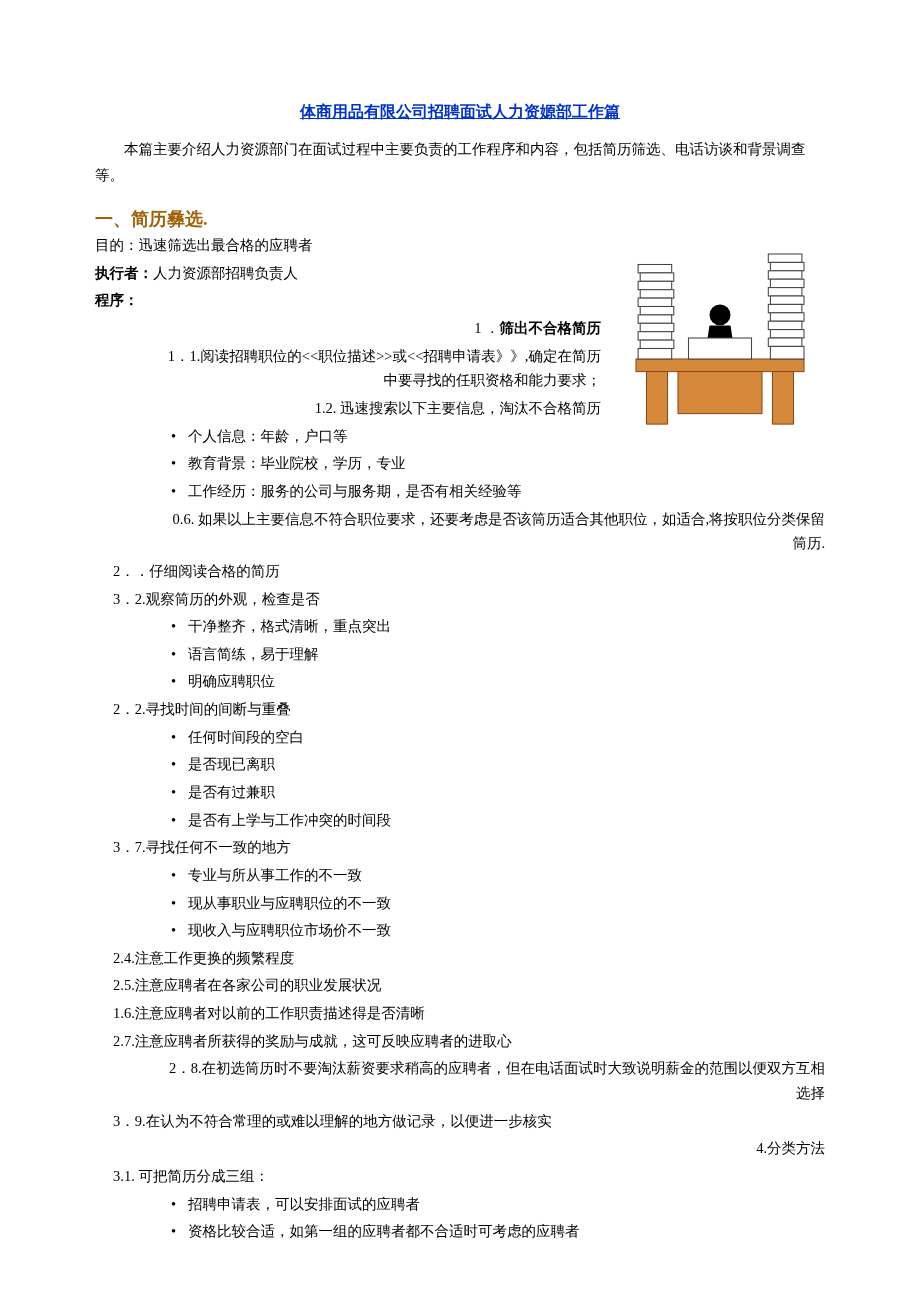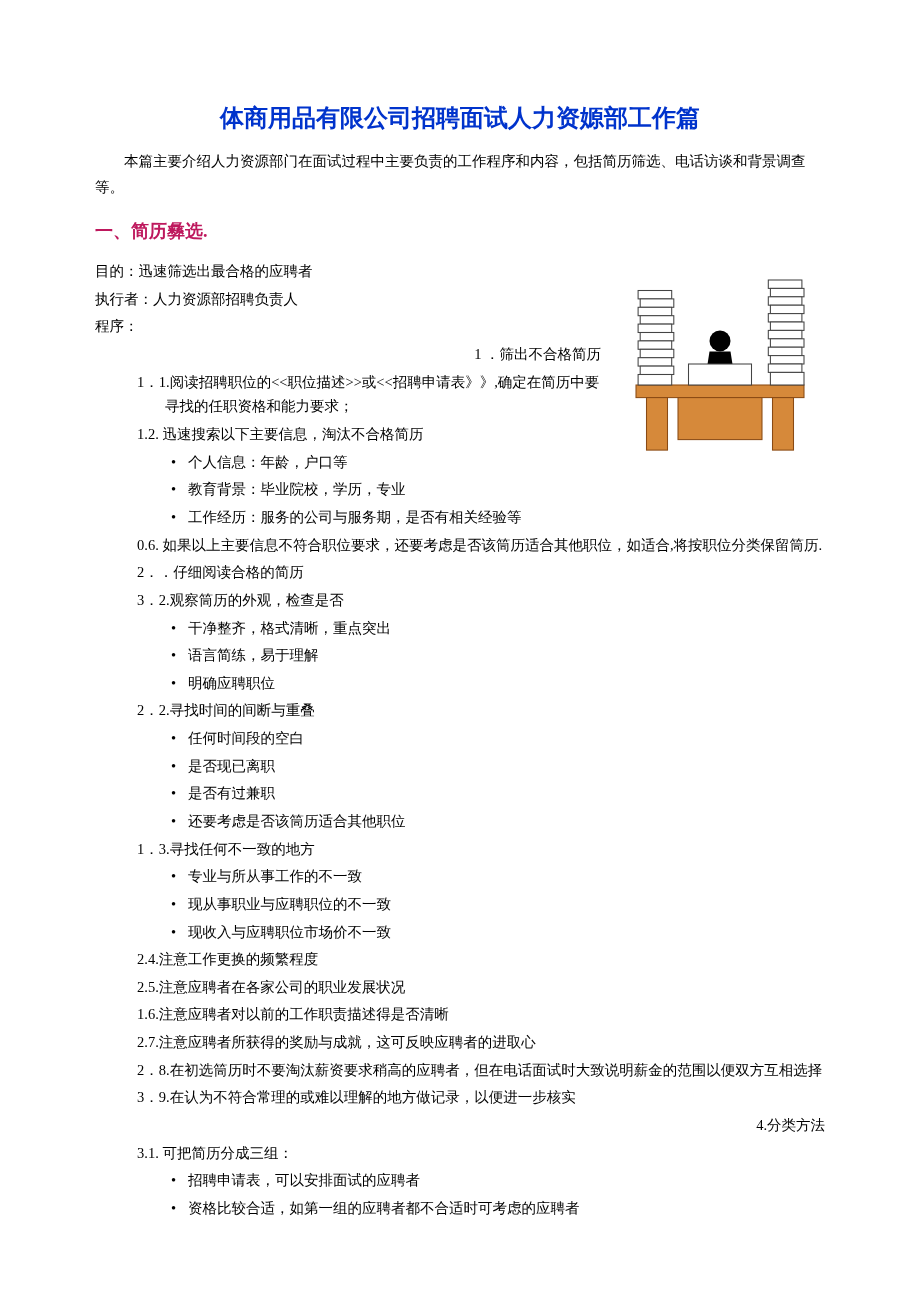--- a/index.html
+++ b/index.html
@@ -7,50 +7,50 @@
       width: 920px;
       font-family: "SimSun", "宋体", serif;
       background: #fff;
       padding: 100px 95px 80px 95px;
       font-size: 14.5px;
       line-height: 1.5;
       color: #000;
     }
     .title {
       text-align: center;
-      font-size: 24px;
+      font-size: 16px;
       color: #0033cc;
       font-family: "KaiTi", "楷体", serif;
       font-weight: bold;
       margin-bottom: 12px;
+      text-decoration: underline;
     }
     .intro {
       text-indent: 2em;
       margin-bottom: 18px;
       line-height: 1.8;
     }
     .section-heading {
       font-size: 18px;
-      color: #be185d;
+      color: #a16207;
       font-family: "KaiTi", "楷体", serif;
       font-weight: bold;
-      margin-bottom: 14px;
     }
     .float-box {
       float: right;
       width: 210px;
       height: 210px;
       margin: 0 0 10px 14px;
     }
     .desk-svg { width: 100%; height: 100%; }
     .label-line { margin-bottom: 3px; line-height: 1.7; }
-    .bold { font-weight: normal; }
+    .bold { font-weight: bold; }
     .lvl1 { margin-left: 0; margin-bottom: 3px; line-height: 1.7; text-align: right; }
-    .lvl2 { margin-left: 42px; margin-bottom: 3px; line-height: 1.7; text-indent: -28px; padding-left: 28px; }
-    .lvl2b { margin-left: 42px; margin-bottom: 3px; line-height: 1.7; }
+    .lvl2 { margin-left: 68px; margin-bottom: 3px; line-height: 1.7; text-indent: -28px; padding-left: 28px; text-align: right; }
+    .lvl2b { margin-left: 18px; margin-bottom: 3px; line-height: 1.7; }
     .lvl3 { margin-left: 76px; margin-bottom: 3px; line-height: 1.7; }
     .bullet { margin-right: 12px; }
   </style>
 </head>
 <body>
 
 <div class="title">体商用品有限公司招聘面试人力资嫄部工作篇</div>
 <p class="intro">本篇主要介绍人力资源部门在面试过程中主要负责的工作程序和内容，包括简历筛选、电话访谈和背景调查等。</p>
 
 <div class="section-heading">一、简历彝选.</div>
@@ -115,22 +115,22 @@
 
 <div class="lvl2b">2．．仔细阅读合格的简历</div>
 <div class="lvl2b">3．2.观察筒历的外观，检查是否</div>
 <div class="lvl3"><span class="bullet">•</span><span>干净整齐，格式清晰，重点突出</span></div>
 <div class="lvl3"><span class="bullet">•</span><span>语言简练，易于理解</span></div>
 <div class="lvl3"><span class="bullet">•</span><span>明确应聘职位</span></div>
 <div class="lvl2b">2．2.寻找时间的间断与重叠</div>
 <div class="lvl3"><span class="bullet">•</span><span>任何时间段的空白</span></div>
 <div class="lvl3"><span class="bullet">•</span><span>是否现已离职</span></div>
 <div class="lvl3"><span class="bullet">•</span><span>是否有过兼职</span></div>
-<div class="lvl3"><span class="bullet">•</span><span>还要考虑是否该筒历适合其他职位</span></div>
-<div class="lvl2b">1．3.寻找任何不一致的地方</div>
+<div class="lvl3"><span class="bullet">•</span><span>是否有上学与工作冲突的时间段</span></div>
+<div class="lvl2b">3．7.寻找任何不一致的地方</div>
 <div class="lvl3"><span class="bullet">•</span><span>专业与所从事工作的不一致</span></div>
 <div class="lvl3"><span class="bullet">•</span><span>现从事职业与应聘职位的不一致</span></div>
 <div class="lvl3"><span class="bullet">•</span><span>现收入与应聘职位市场价不一致</span></div>
 <div class="lvl2b">2.4.注意工作更换的频繁程度</div>
 <div class="lvl2b">2.5.注意应聘者在各家公司的职业发展状况</div>
 <div class="lvl2b">1.6.注意应聘者对以前的工作职责描述得是否清晰</div>
 <div class="lvl2b">2.7.注意应聘者所获得的奖励与成就，这可反映应聘者的进取心</div>
 <div class="lvl2">2．8.在初选筒历时不要淘汰薪资要求稍高的应聘者，但在电话面试时大致说明薪金的范围以便双方互相选择</div>
 <div class="lvl2b">3．9.在认为不符合常理的或难以理解的地方做记录，以便进一步核实</div>
 

